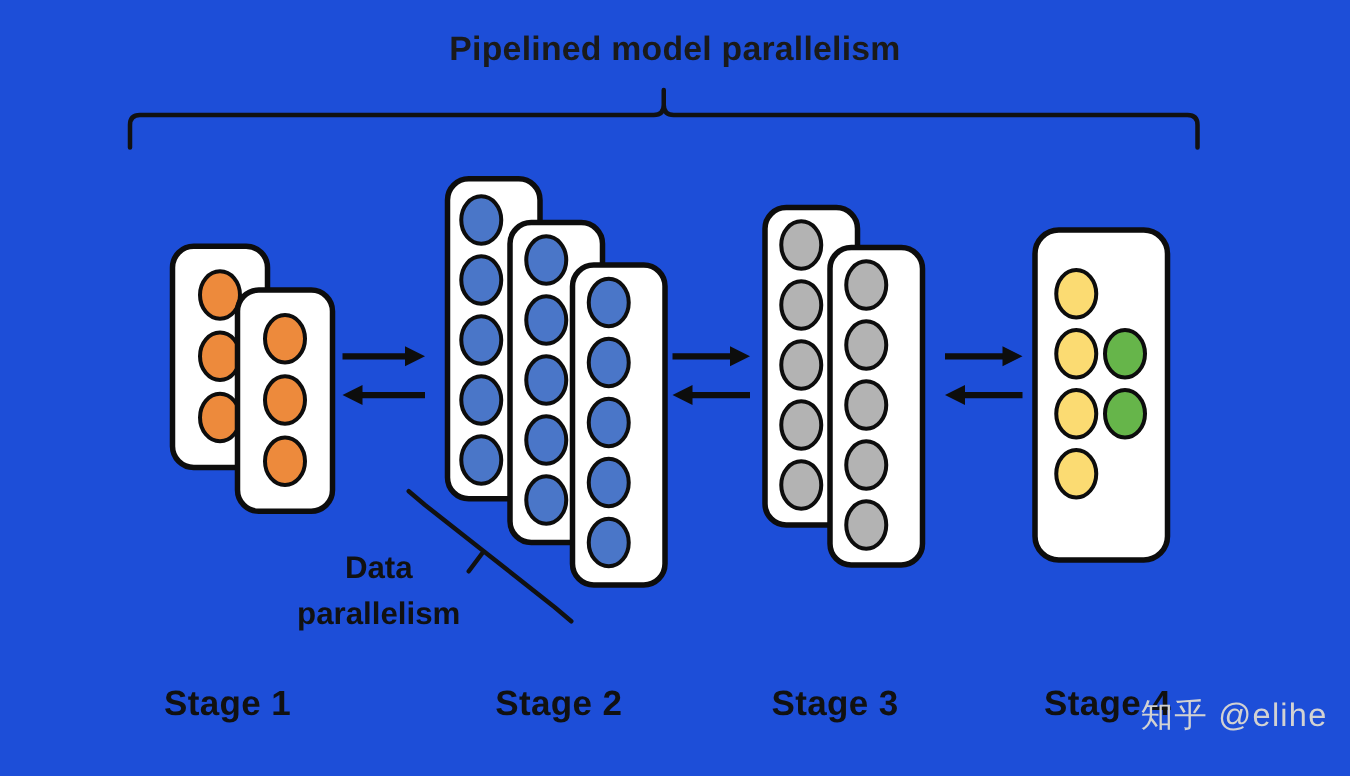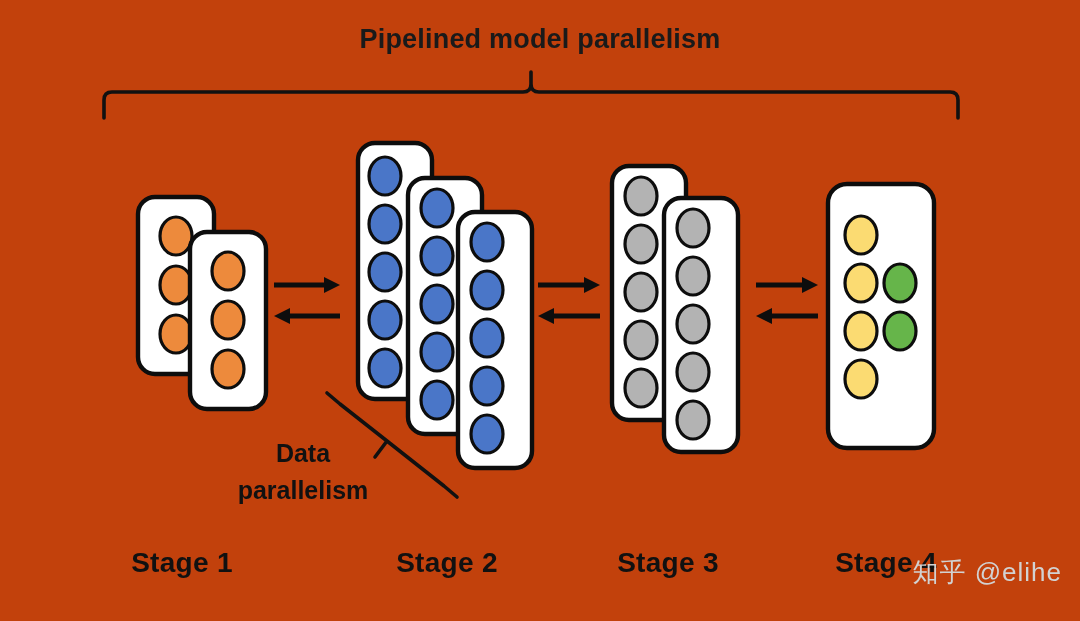--- a/index.html
+++ b/index.html
@@ -8,21 +8,21 @@
     padding: 0;
     background: #ffffff;
   }
   body {
     font-family: "Liberation Sans", sans-serif;
   }
   #canvas {
     position: relative;
     width: 1080px;
     height: 621px;
-    background: #c2410c;
+    background: #1d4ed8;
     overflow: hidden;
   }
   .diagram-svg {
     position: absolute;
     left: 0;
     top: 0;
     width: 1080px;
     height: 621px;
   }
   .title-text {

